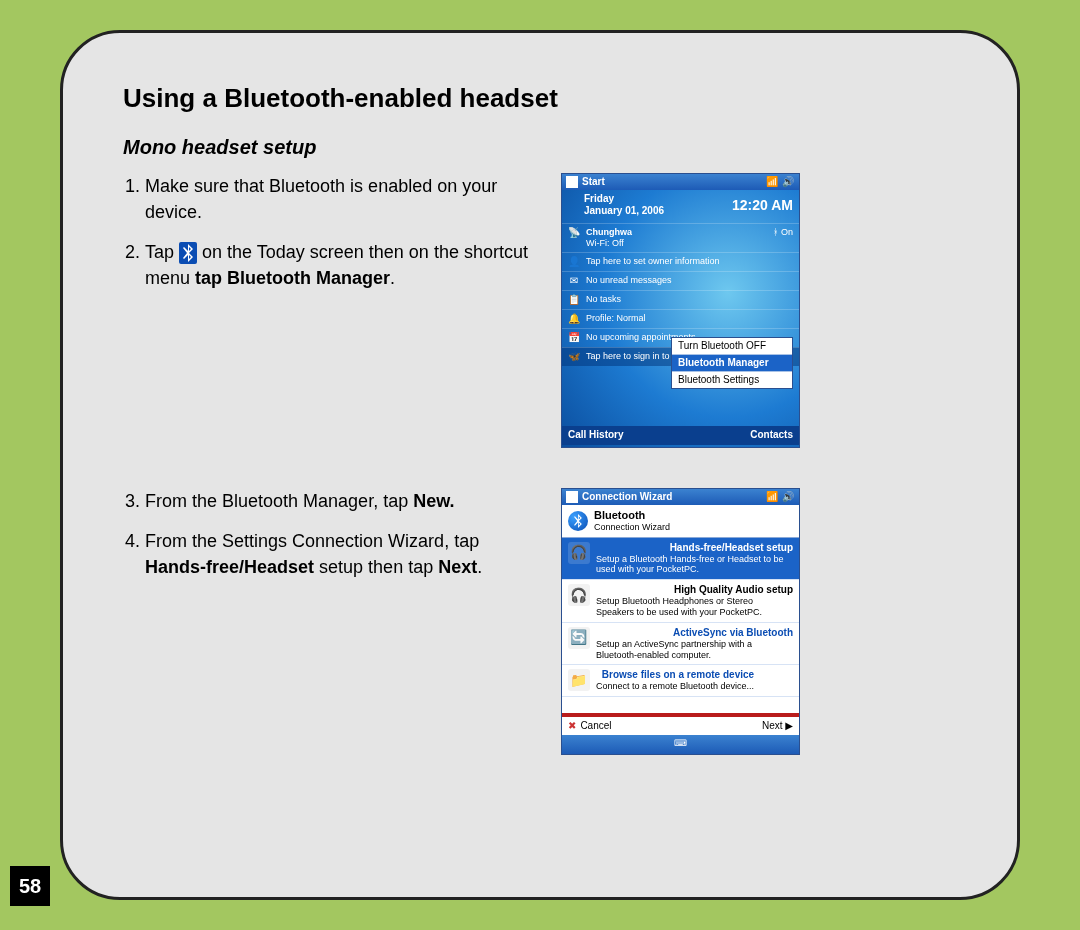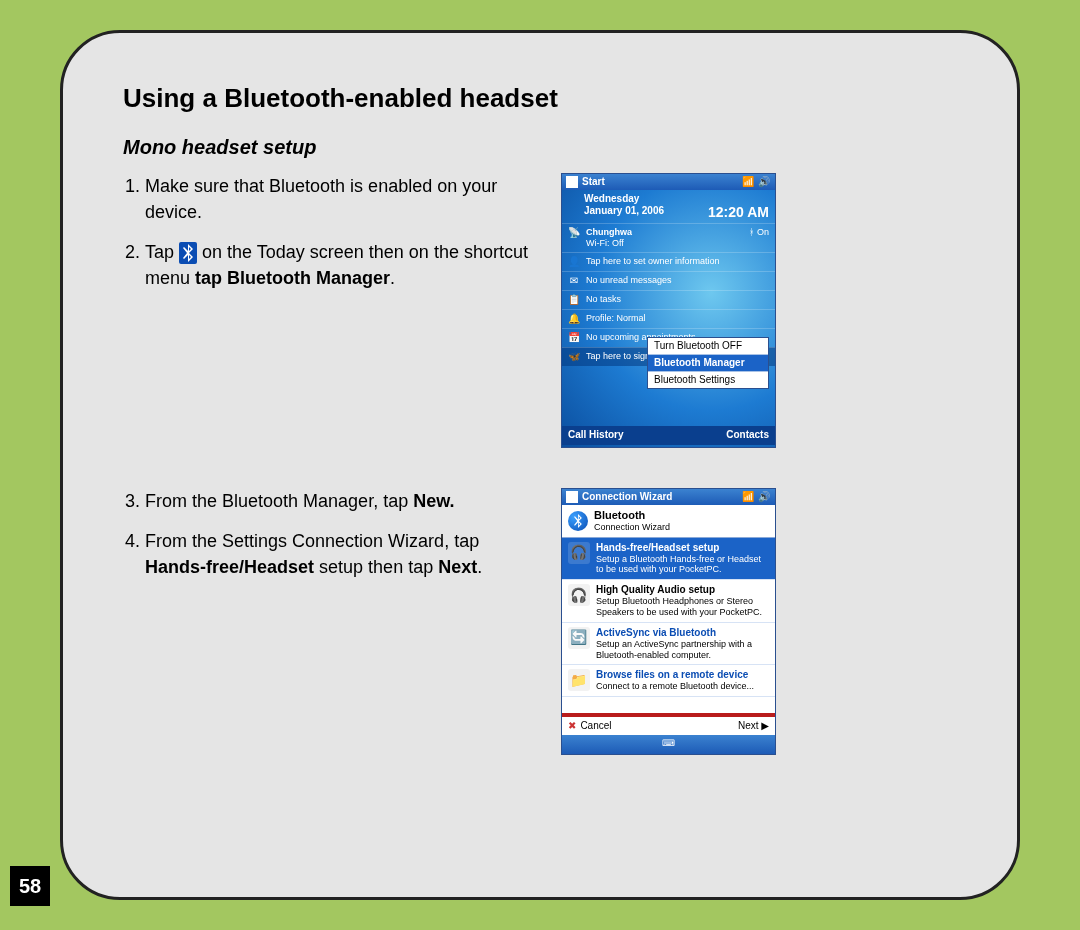--- a/index.html
+++ b/index.html
@@ -82,21 +82,21 @@
   ol.steps {
     margin: 0;
     padding-left: 22px;
   }
   ol.steps li {
     margin-bottom: 14px;
   }
 
   
   .shot {
-    width: 215px;
+    width: 239px;
     border: 1px solid #2a4f8f;
     font-size: 9px;
     line-height: 1.2;
     color: #fff;
     box-sizing: border-box;
   }
   .shot .titlebar {
     display: flex;
     align-items: center;
     gap: 4px;
@@ -123,21 +123,21 @@
   }
   .date {
     padding: 3px 6px 6px 22px;
     font-weight: bold;
     font-size: 10px;
     position: relative;
   }
   .date .timebig {
     position: absolute;
     right: 6px;
-    top: 14px;
+    top: 7px;
     font-size: 14px;
     font-weight: bold;
   }
   .today-row {
     display: flex;
     align-items: flex-start;
     gap: 6px;
     padding: 3px 6px;
     border-top: 1px solid rgba(255,255,255,0.2);
   }
@@ -211,21 +211,21 @@
     align-items: center;
     justify-content: center;
     font-size: 14px;
     flex: 0 0 22px;
   }
   .wiz-item.sel {
     background: #1b63c7;
     color: #fff;
   }
   .wiz-item.sel .wiz-ico { background: rgba(255,255,255,0.15); }
-  .wiz-title { font-weight: bold; font-size: 10px; }
+  .wiz-title { font-weight: bold; font-size: 10px; text-align: right; }
   .wiz-desc  { font-size: 9px; }
   .wiz-bottom {
     display: flex;
     justify-content: space-between;
     align-items: center;
     padding: 3px 6px;
     border-top: 4px solid #b91c1c;
     font-size: 10px;
     margin-top: 16px;
   }
@@ -272,21 +272,21 @@
         <div class="shot">
           <div class="titlebar">
             <span class="flag">⊞</span>
             <span>Start</span>
             <span class="spacer"></span>
             <span class="ticon">📶</span>
             <span class="ticon">🔊</span>
           </div>
           <div class="shot1-body">
             <div class="date">
-              <div>Wednesday</div>
+              <div>Friday</div>
               <div>January 01, 2006</div>
               <div class="timebig">12:20 AM</div>
             </div>
             <div class="today-row">
               <span class="ico">📡</span>
               <div style="flex:1">
                 <div style="font-weight:bold">Chunghwa</div>
                 <div>Wi-Fi: Off</div>
               </div>
               <div>

